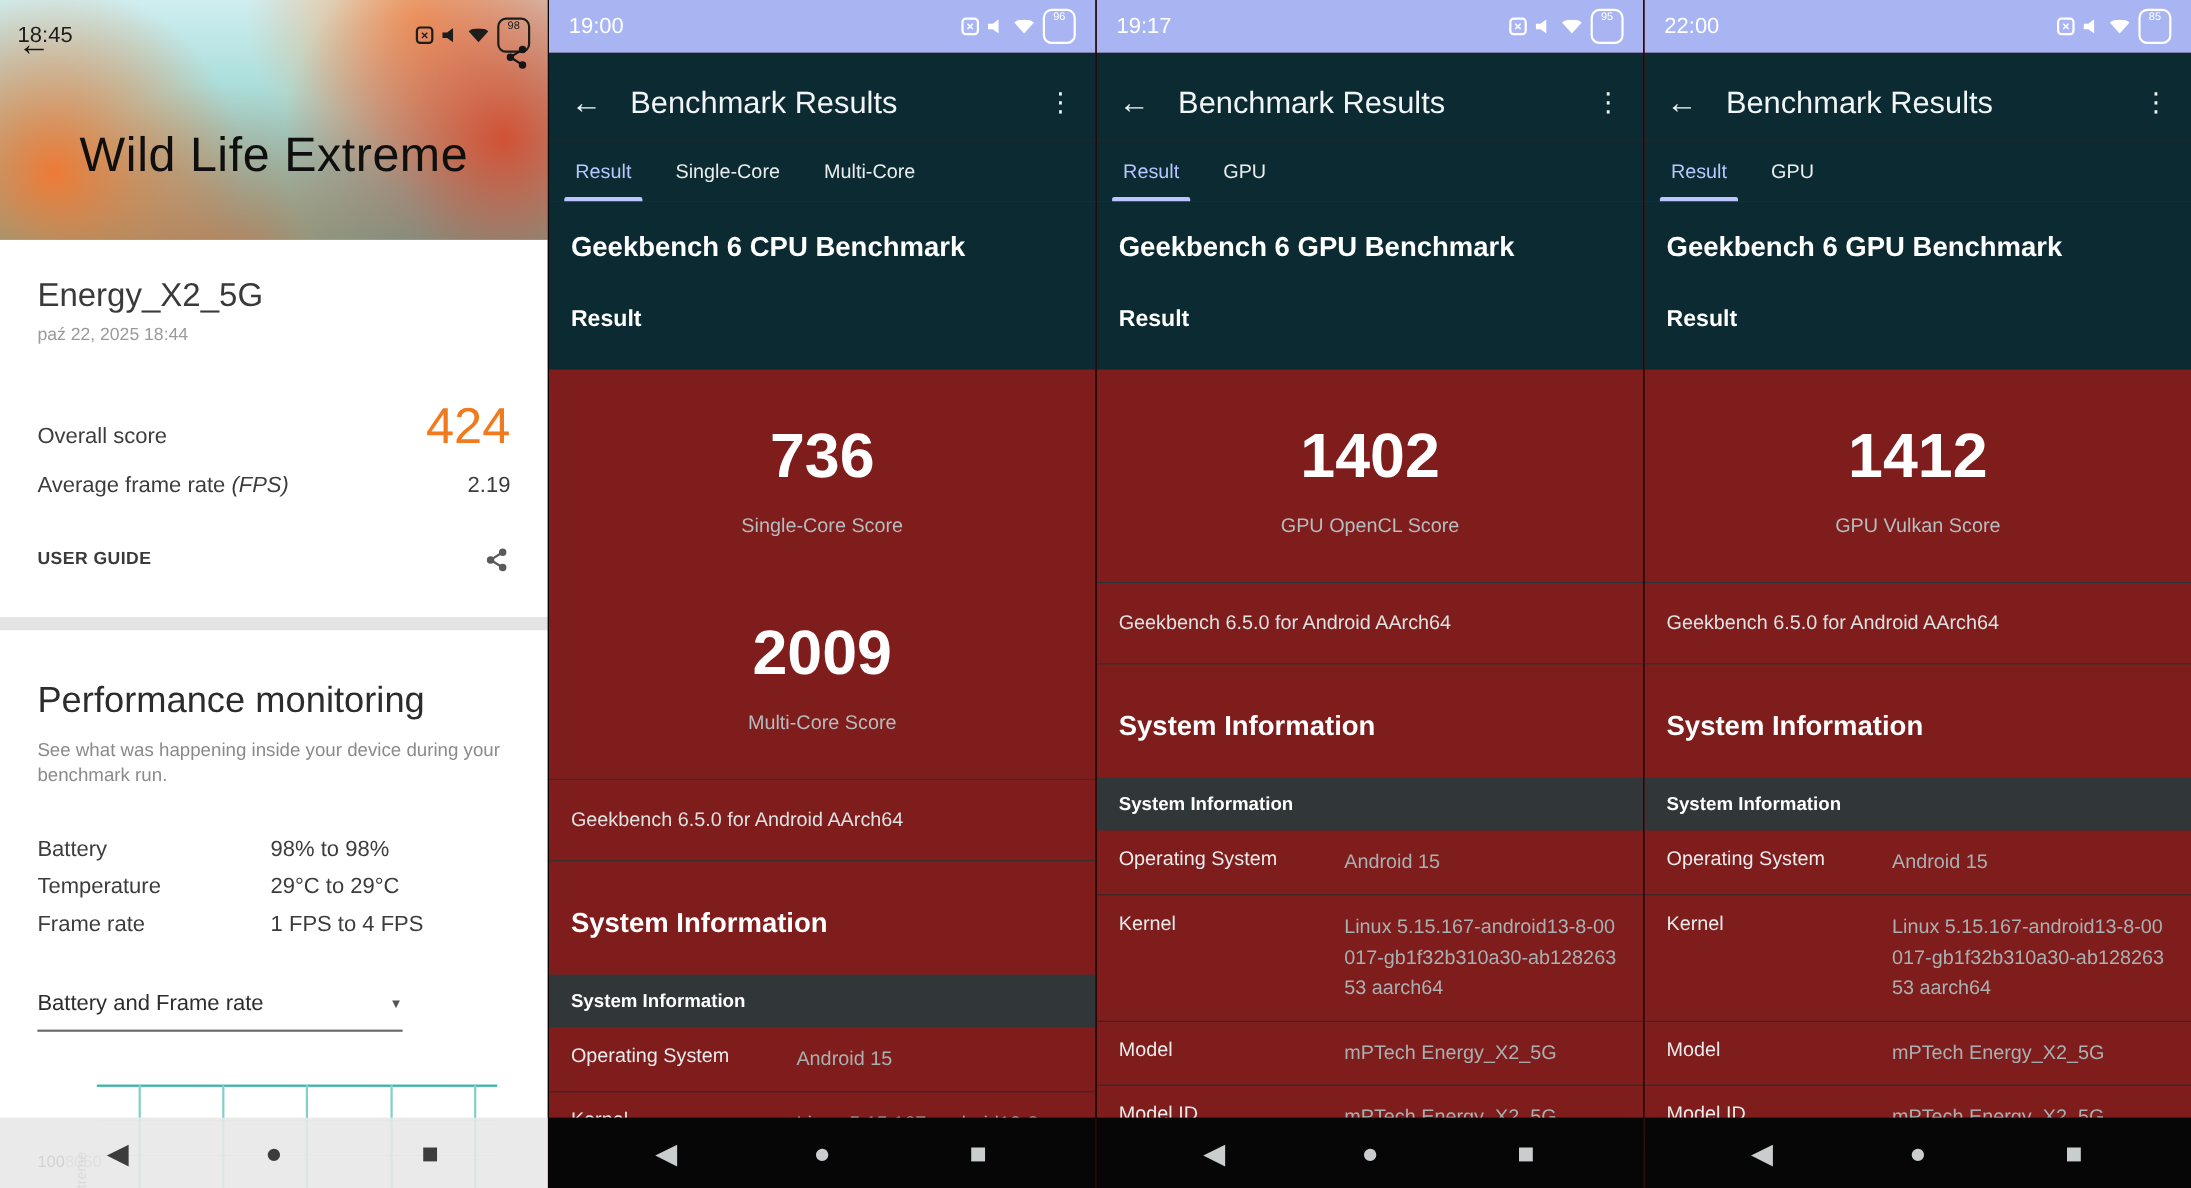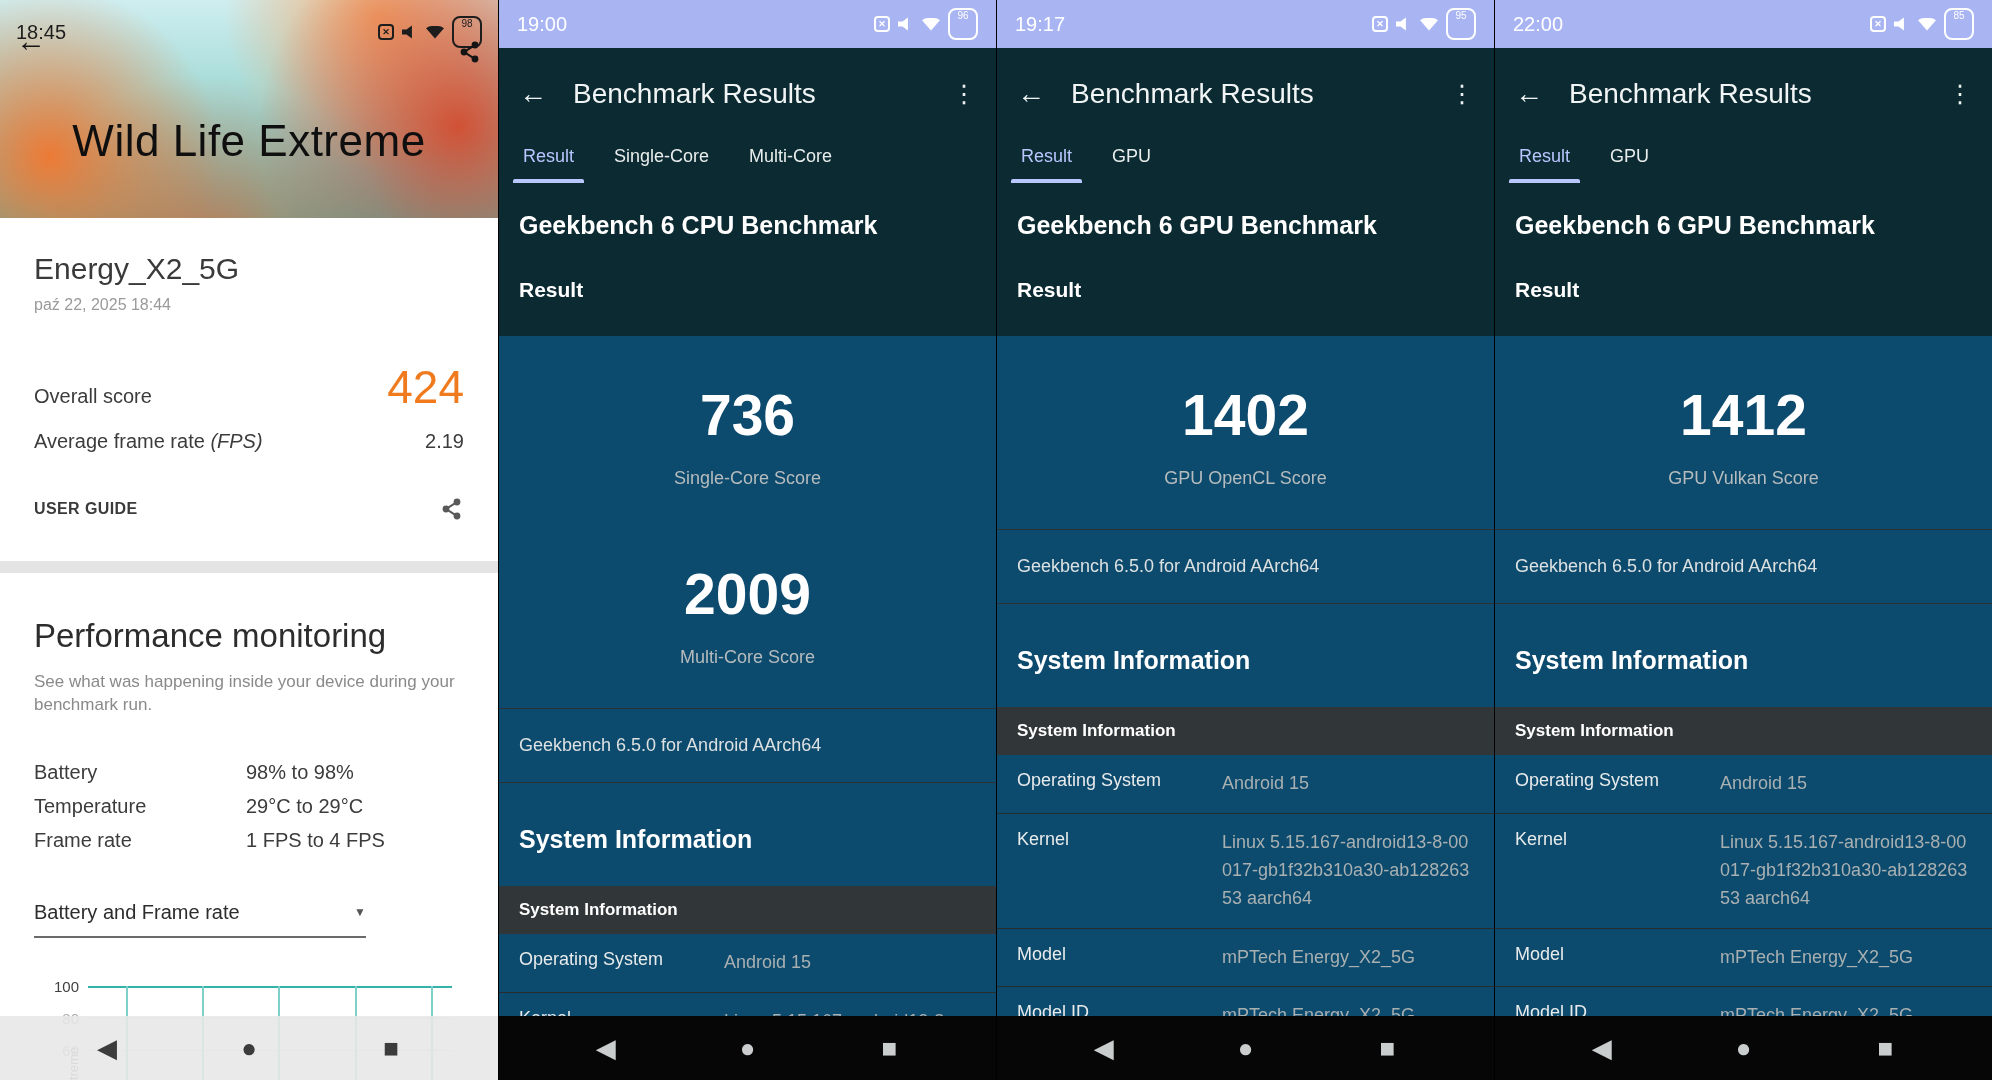--- a/index.html
+++ b/index.html
@@ -51,31 +51,31 @@
   .p1-gap{height:12px;background:#e4e4e4}
   .p1-card2{flex:1;padding-top:44px;display:flex;flex-direction:column}
   .p1-perf-title{font-size:33px;color:#2c2c2c}
   .p1-perf-sub{font-size:17px;color:#8a8a8a;margin-top:16px;line-height:1.35;max-width:430px}
   .p1-metrics{margin-top:38px}
   .p1-metric{display:flex;font-size:20px;color:#3c3c3c;line-height:34px}
   .p1-metric-label{width:212px;flex:0 0 212px}
   .p1-dropdown{margin-top:44px;width:332px;border-bottom:2px solid #6b6b6b;padding-bottom:12px;display:flex;justify-content:space-between;align-items:center;font-size:20px;color:#2d2d2d}
   .p1-caret{font-size:12px;color:#555}
   .p1-chart{margin-top:40px;display:flex;flex:1}
-  .p1-ylabels{width:54px;display:flex;flex-direction:column;align-items:flex-end;padding-right:9px}
+  .p1-ylabels{width:54px;display:flex;flex-direction:row;align-items:flex-end;padding-right:9px}
   .p1-ylabel{font-size:15px;height:32px;color:#3f3f3f}
   .p1-ylabel.dim{color:#ababab}
   .p1-plot{flex:1;position:relative}
   .p1-hline{position:absolute;left:0;right:12px;height:2px;background:#33b3a8}
   .p1-hline.gray{height:1px;background:#dedede}
   .p1-vline{position:absolute;top:8px;bottom:0;width:2px;background:#7fd0c8}
   .p1-side-label{position:absolute;left:66px;bottom:0;writing-mode:vertical-rl;transform:rotate(180deg);font-size:13px;color:#7f7f7f;z-index:1}
 
   
-  .gb{background:#0c4a6e;display:flex;flex-direction:column;border-left:1px solid #000}
+  .gb{background:#7f1d1d;display:flex;flex-direction:column;border-left:1px solid #000}
   .gb-status{height:48px;flex:0 0 48px;background:#a9b4f3;color:#fff;display:flex;align-items:center;padding:0 18px}
   .gb-time{font-size:20px;font-weight:500}
   .gb-sicons{margin-left:auto;display:flex;align-items:center;gap:8px}
   .gb-header{background:#0c2a31;display:flex;align-items:center;gap:26px;padding:30px 20px 18px}
   .gb-back{font-size:28px;color:#eef2f2;line-height:1}
   .gb-title{font-size:28px;color:#f2f5f5;font-weight:400}
   .gb-menu{margin-left:auto;font-size:24px;color:#eef2f2;line-height:1}
   .gb-tabs{background:#0c2a31;display:flex;padding-left:4px}
   .gb-tab{padding:18px 20px 16px;font-size:18px;color:#e9eded;position:relative}
   .gb-tab.sel{color:#b9c6ff;font-weight:500}

